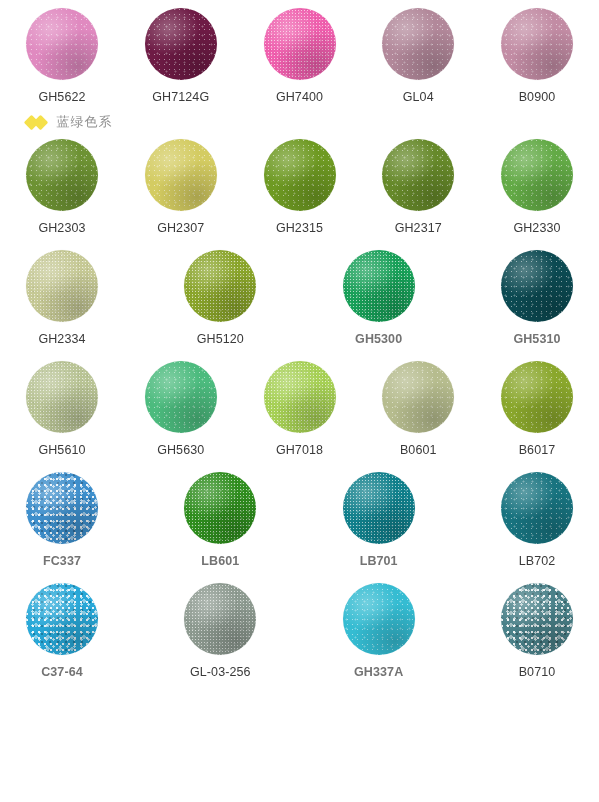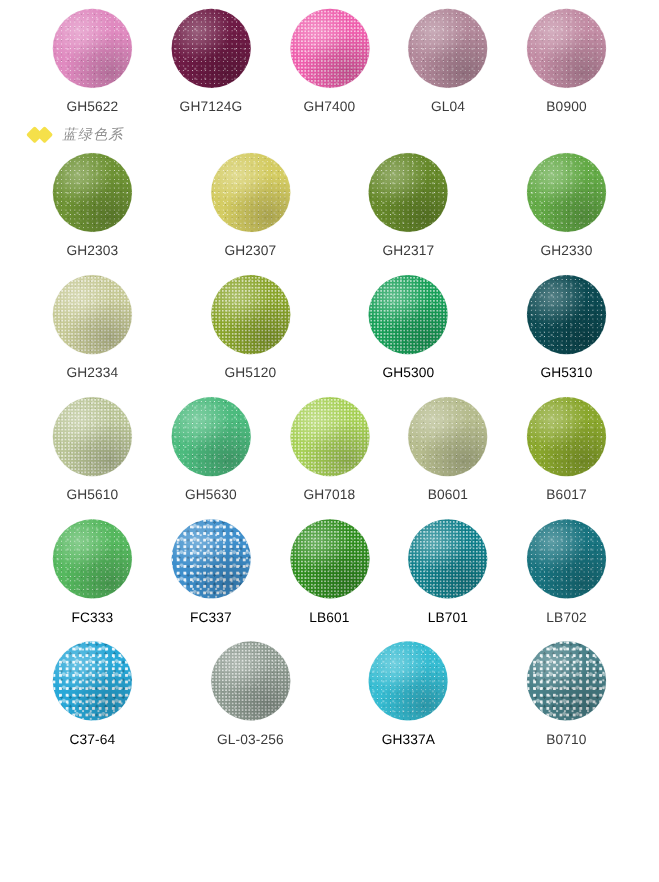--- a/index.html
+++ b/index.html
@@ -20,21 +20,21 @@
     width: 599px;
     height: 802px;
     background: #ffffff;
   }
 
   
   .swatch-row {
     display: flex;
     width: 599px;
     box-sizing: border-box;
-    padding: 0 36px;
+    padding: 0 14px;
     justify-content: space-between;
     align-items: flex-start;
   }
 
   .swatch-cell {
     width: 96px;
     display: flex;
     flex-direction: column;
     align-items: center;
   }
@@ -95,31 +95,31 @@
   .swatch-label {
     margin-top: 10px;
     font-size: 12.5px;
     line-height: 15px;
     letter-spacing: 0.1px;
     color: #3a3a3a;
     white-space: nowrap;
     text-align: center;
   }
   .swatch-label.accent {
-    color: #000000;
+    color: #737373;
+    font-weight: bold;
   }
 
   
   .section-divider {
     display: flex;
     align-items: center;
     box-sizing: border-box;
     padding-left: 26px;
     height: 34px;
-    font-style: italic;
   }
   .diamond-pair {
     display: flex;
     align-items: center;
     margin-right: 11px;
   }
   .diamond {
     width: 11px;
     height: 11px;
     background: #f5e04a;
@@ -180,20 +180,24 @@
   <div class="swatch-row">
       <div class="swatch-cell">
         <div class="swatch-disc" style="background-color: rgb(109, 146, 51);"></div>
         <div class="swatch-label">GH2303</div>
       </div>
       <div class="swatch-cell">
         <div class="swatch-disc" style="background-color: rgb(212, 204, 98);"></div>
         <div class="swatch-label">GH2307</div>
       </div>
       <div class="swatch-cell">
+        <div class="swatch-disc" style="background-color: rgb(110, 154, 34);"></div>
+        <div class="swatch-label">GH2315</div>
+      </div>
+      <div class="swatch-cell">
         <div class="swatch-disc" style="background-color: rgb(102, 137, 42);"></div>
         <div class="swatch-label">GH2317</div>
       </div>
       <div class="swatch-cell">
         <div class="swatch-disc" style="background-color: rgb(99, 170, 70);"></div>
         <div class="swatch-label">GH2330</div>
       </div>
     </div>
   <div class="row-gap"></div>
   <div class="swatch-row">
@@ -233,24 +237,20 @@
         <div class="swatch-label">B0601</div>
       </div>
       <div class="swatch-cell">
         <div class="swatch-disc" style="background-color: rgb(138, 167, 44);"></div>
         <div class="swatch-label">B6017</div>
       </div>
     </div>
   <div class="row-gap"></div>
   <div class="swatch-row">
       <div class="swatch-cell">
-        <div class="swatch-disc" style="background-color: rgb(85, 184, 94);"></div>
-        <div class="swatch-label accent">FC333</div>
-      </div>
-      <div class="swatch-cell">
         <div class="swatch-disc coarse" style="background-color: rgb(62, 143, 204);"></div>
         <div class="swatch-label accent">FC337</div>
       </div>
       <div class="swatch-cell">
         <div class="swatch-disc fine" style="background-color: rgb(47, 142, 30);"></div>
         <div class="swatch-label accent">LB601</div>
       </div>
       <div class="swatch-cell">
         <div class="swatch-disc fine" style="background-color: rgb(16, 128, 140);"></div>
         <div class="swatch-label accent">LB701</div>

